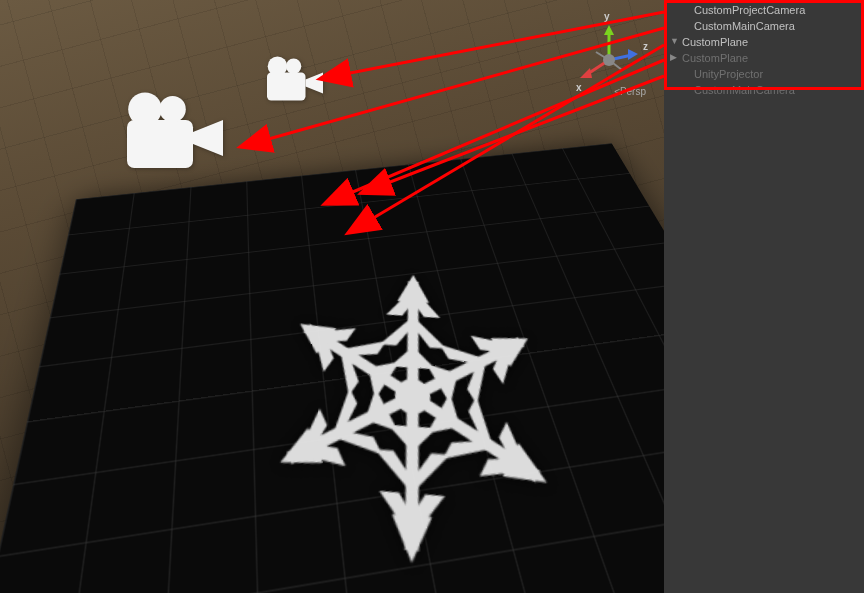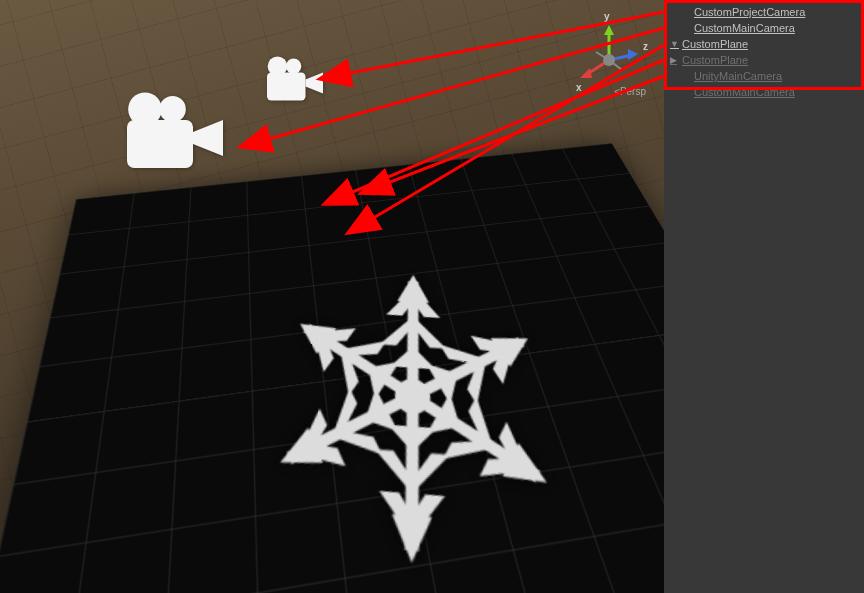--- a/index.html
+++ b/index.html
@@ -107,27 +107,25 @@
       position: absolute;
       right: 0;
       top: 0;
       width: 200px;
       height: 593px;
       background: #383838;
       padding: 4px 0;
     }
     .h-item {
       display: flex;
-      align-items: center;
       height: 16px;
       padding-left: 4px;
       color: #c0c0c0;
       cursor: pointer;
       white-space: nowrap;
-      text-decoration: underline;
     }
     .h-item.dim { color: #707070; }
     .h-arrow {
       width: 12px;
       font-size: 9px;
       color: #888;
       display: inline-block;
     }
     .h-indent { display: inline-block; }
     .red-box {
@@ -231,21 +229,21 @@
         <span>CustomPlane</span>
       </div>
       <div class="h-item dim">
         <span class="h-indent" style="width: 2px;"></span>
         <span class="h-arrow">▶</span>
         <span>CustomPlane</span>
       </div>
       <div class="h-item dim">
         <span class="h-indent" style="width: 14px;"></span>
         <span class="h-arrow"></span>
-        <span>UnityMainCamera</span>
+        <span>UnityProjector</span>
       </div>
       <div class="h-item dim">
         <span class="h-indent" style="width: 14px;"></span>
         <span class="h-arrow"></span>
         <span>CustomMainCamera</span>
       </div>
     </div>
 </div>
 
 <div class="red-box"></div>

